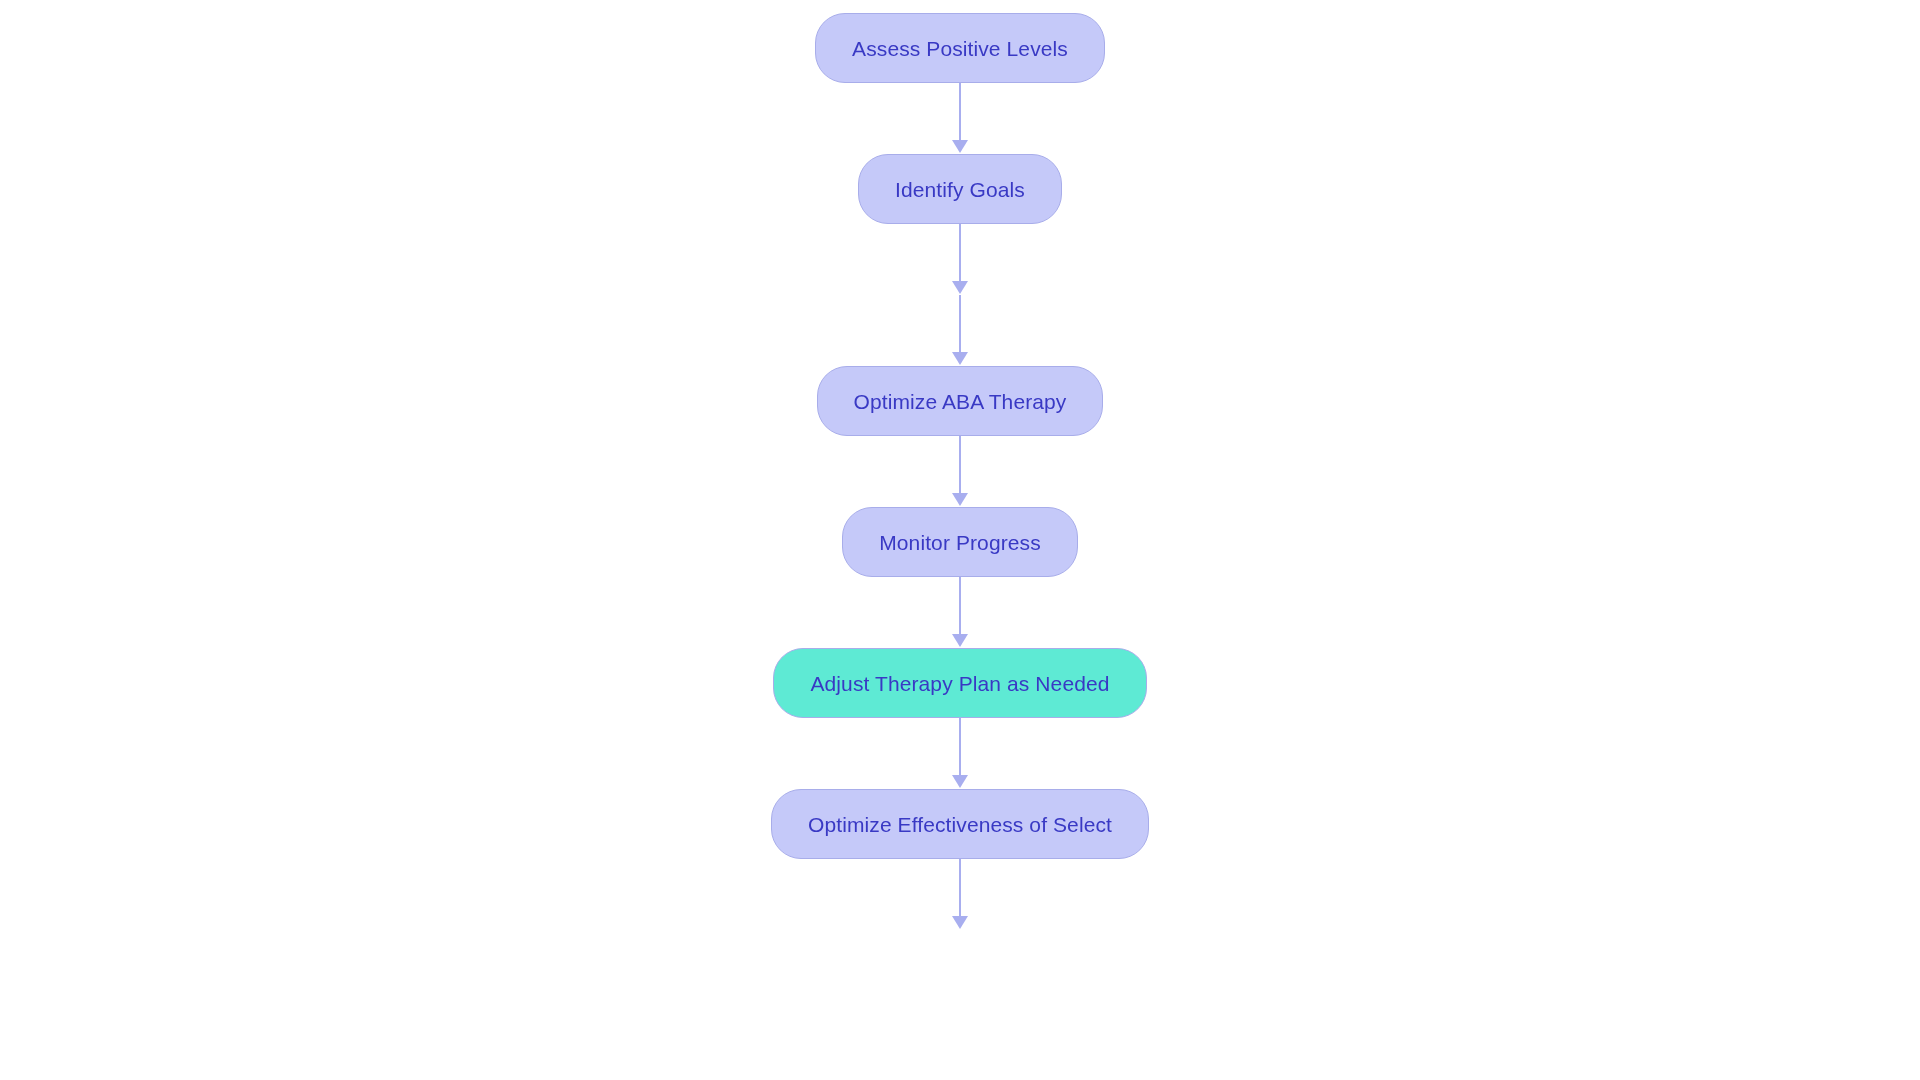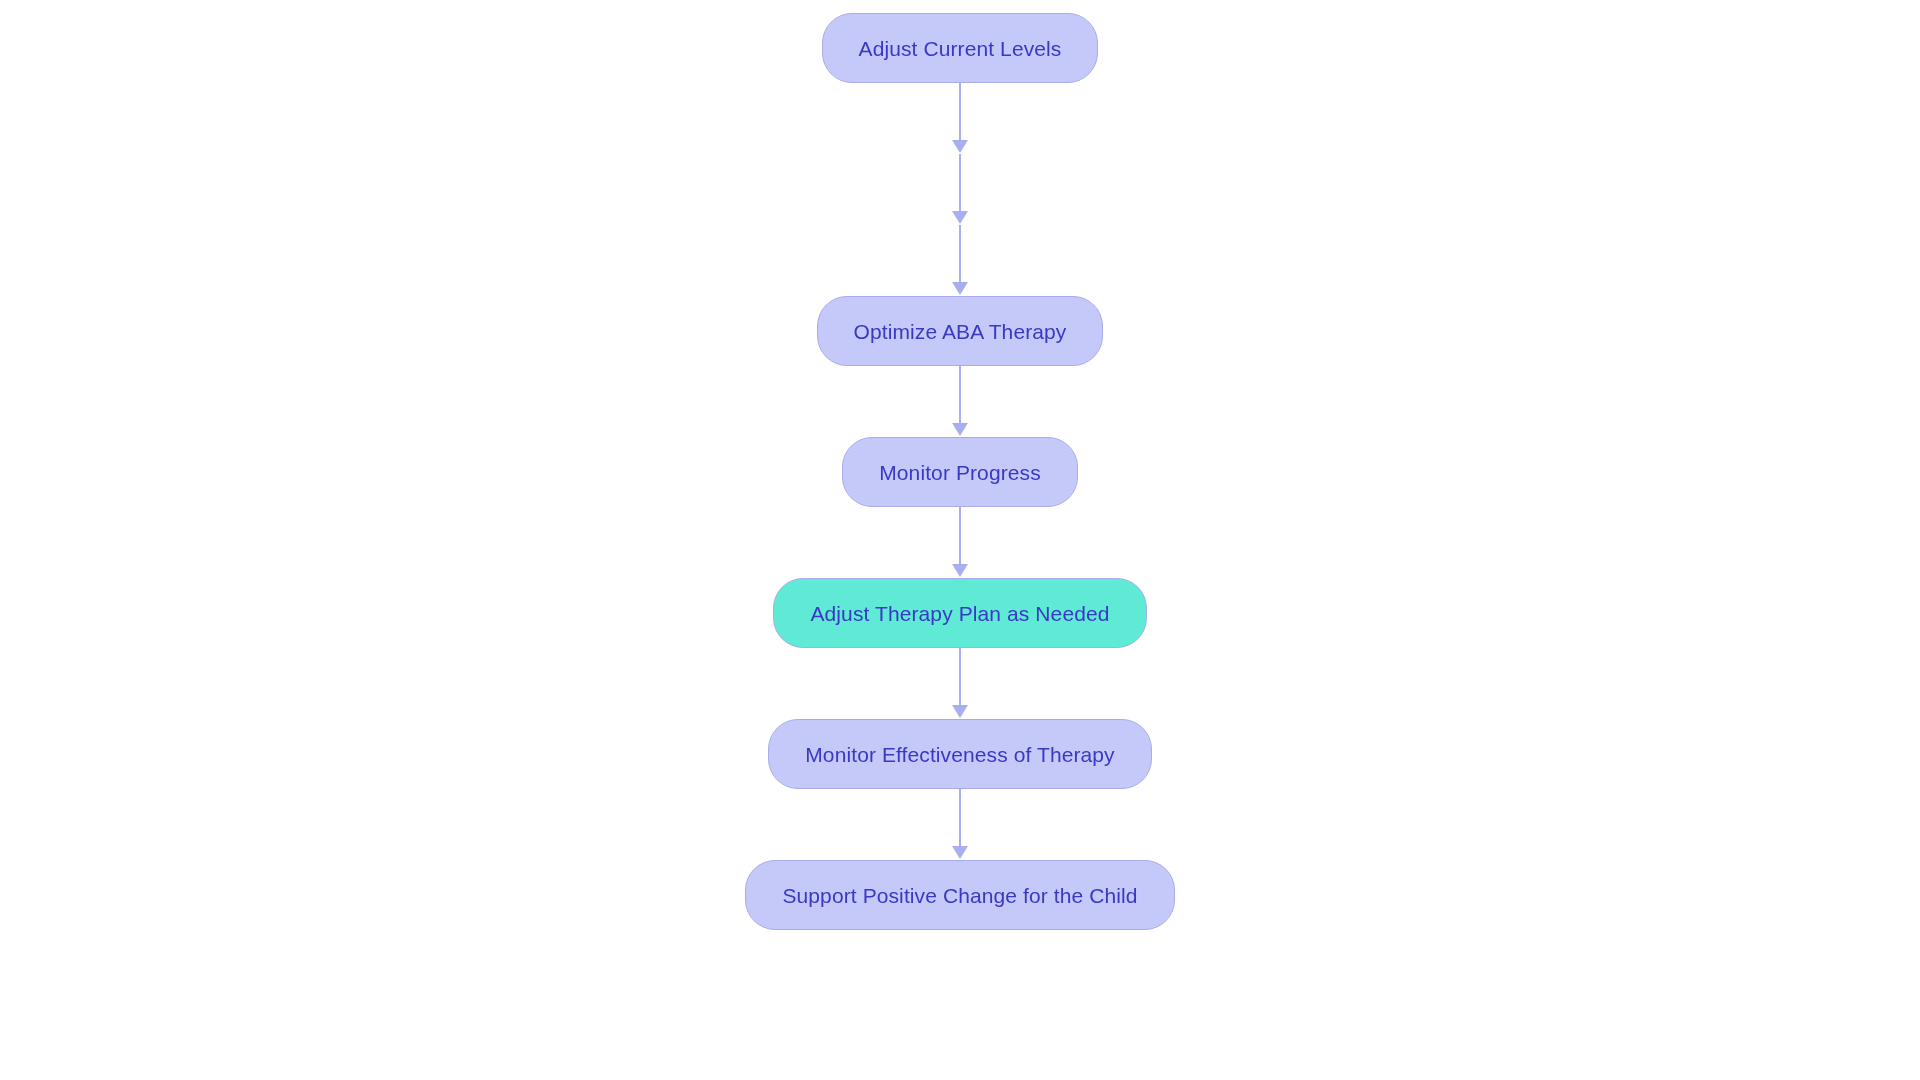--- a/index.html
+++ b/index.html
@@ -62,26 +62,29 @@
     display: block;
   }
 </style>
 </head>
 <body>
 
 <div id="flowchart">
   <div class="flow-column" id="flow-column" style="padding-top: 13px;">
 
   <div class="node" style="background: rgb(197, 201, 249); border-color: rgb(168, 173, 234);">
-        <span class="node-label" style="color: rgb(57, 57, 196);">Adjust Current Levels</span>
+        <span class="node-label" style="color: rgb(57, 57, 196);">Assess Positive Levels</span>
       </div>
       <div class="connector"><svg viewBox="0 0 18 71" width="18" height="71">
           <line x1="9" y1="0" x2="9" y2="58" stroke="#a8aeef" stroke-width="2"></line>
           <polygon points="1,57 17,57 9,70" fill="#a8aeef"></polygon>
         </svg></div>
+      <div class="node" style="background: rgb(197, 201, 249); border-color: rgb(168, 173, 234);">
+        <span class="node-label" style="color: rgb(57, 57, 196);">Identify Goals</span>
+      </div>
       <div class="connector"><svg viewBox="0 0 18 71" width="18" height="71">
           <line x1="9" y1="0" x2="9" y2="58" stroke="#a8aeef" stroke-width="2"></line>
           <polygon points="1,57 17,57 9,70" fill="#a8aeef"></polygon>
         </svg></div>
       <div class="connector"><svg viewBox="0 0 18 71" width="18" height="71">
           <line x1="9" y1="0" x2="9" y2="58" stroke="#a8aeef" stroke-width="2"></line>
           <polygon points="1,57 17,57 9,70" fill="#a8aeef"></polygon>
         </svg></div>
       <div class="node" style="background: rgb(197, 201, 249); border-color: rgb(168, 173, 234);">
         <span class="node-label" style="color: rgb(57, 57, 196);">Optimize ABA Therapy</span>
@@ -98,23 +101,20 @@
           <polygon points="1,57 17,57 9,70" fill="#a8aeef"></polygon>
         </svg></div>
       <div class="node" style="background: #5eead4; border-color: rgb(168, 173, 234); text-align: center;">
         <span class="node-label" style="color: rgb(57, 57, 196);">Adjust Therapy Plan as Needed</span>
       </div>
       <div class="connector"><svg viewBox="0 0 18 71" width="18" height="71">
           <line x1="9" y1="0" x2="9" y2="58" stroke="#a8aeef" stroke-width="2"></line>
           <polygon points="1,57 17,57 9,70" fill="#a8aeef"></polygon>
         </svg></div>
       <div class="node" style="background: rgb(197, 201, 249); border-color: rgb(168, 173, 234);">
-        <span class="node-label" style="color: rgb(57, 57, 196);">Monitor Effectiveness of Therapy</span>
+        <span class="node-label" style="color: rgb(57, 57, 196);">Optimize Effectiveness of Select</span>
       </div>
       <div class="connector"><svg viewBox="0 0 18 71" width="18" height="71">
           <line x1="9" y1="0" x2="9" y2="58" stroke="#a8aeef" stroke-width="2"></line>
           <polygon points="1,57 17,57 9,70" fill="#a8aeef"></polygon>
         </svg></div>
-      <div class="node" style="background: rgb(197, 201, 249); border-color: rgb(168, 173, 234);">
-        <span class="node-label" style="color: rgb(57, 57, 196);">Support Positive Change for the Child</span>
-      </div>
     </div>
 </div>
 
 </body></html>

